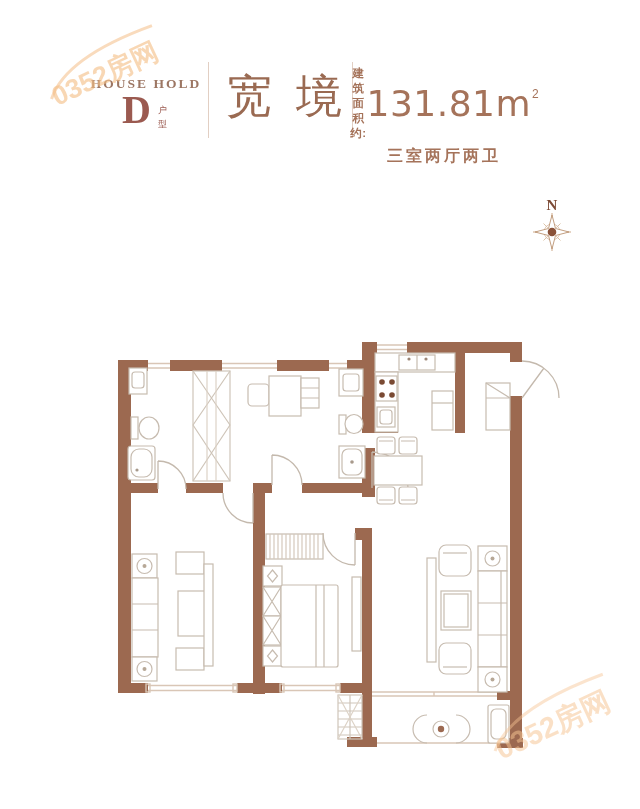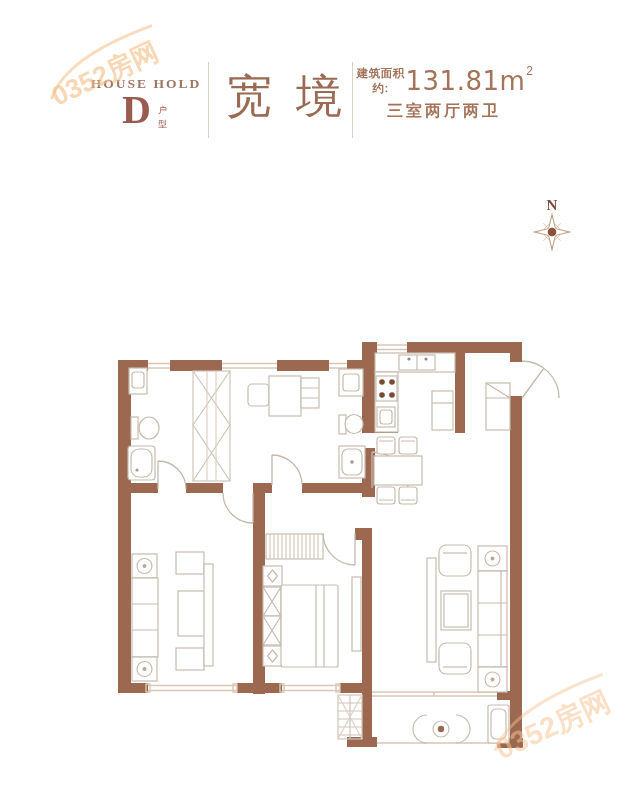--- a/index.html
+++ b/index.html
@@ -14,21 +14,21 @@
               color:#9b5a50;z-index:3;line-height:44px;}
   #unitType{position:absolute;left:158px;top:103px;width:11px;font-size:9px;line-height:14px;
             color:#9b5a50;word-break:break-all;z-index:3;}
   .vdiv{position:absolute;top:62px;width:1px;height:76px;background:#e2cfc3;z-index:3;}
   #vdiv1{left:208px;} #vdiv2{left:352px;}
   #planTitle{position:absolute;left:226px;top:66px;font-size:46px;font-weight:normal;
              letter-spacing:24px;color:#9a6a52;z-index:3;white-space:nowrap;}
   #areaBlock{position:absolute;left:356px;top:66px;width:176px;text-align:center;z-index:3;color:#a5735a;}
   #areaLine1{display:flex;justify-content:center;align-items:center;}
   #areaPrefix{font-size:11.5px;font-weight:bold;letter-spacing:0.5px;}
-  #areaValue{font-size:26px;letter-spacing:0.5px;font-family:"DejaVu Sans","Liberation Sans",sans-serif;}
+  #areaValue{font-size:36px;letter-spacing:0.5px;font-family:"DejaVu Sans","Liberation Sans",sans-serif;}
   #areaSup{font-size:12px;position:relative;top:-10px;left:1px;}
   #layoutSpec{font-size:16px;letter-spacing:3px;margin-top:5px;font-weight:bold;color:#a5735a;}
 
   
   .wm{position:absolute;transform:rotate(-25deg);color:rgba(244,190,134,0.62);
       font-weight:bold;white-space:nowrap;z-index:4;}
   .wm svg{position:absolute;left:-6px;top:-16px;}
   #wmTop{left:48px;top:56px;font-size:27px;}
   #wmBottom{left:492px;top:706px;font-size:29px;color:rgba(246,196,146,0.52);}
 

